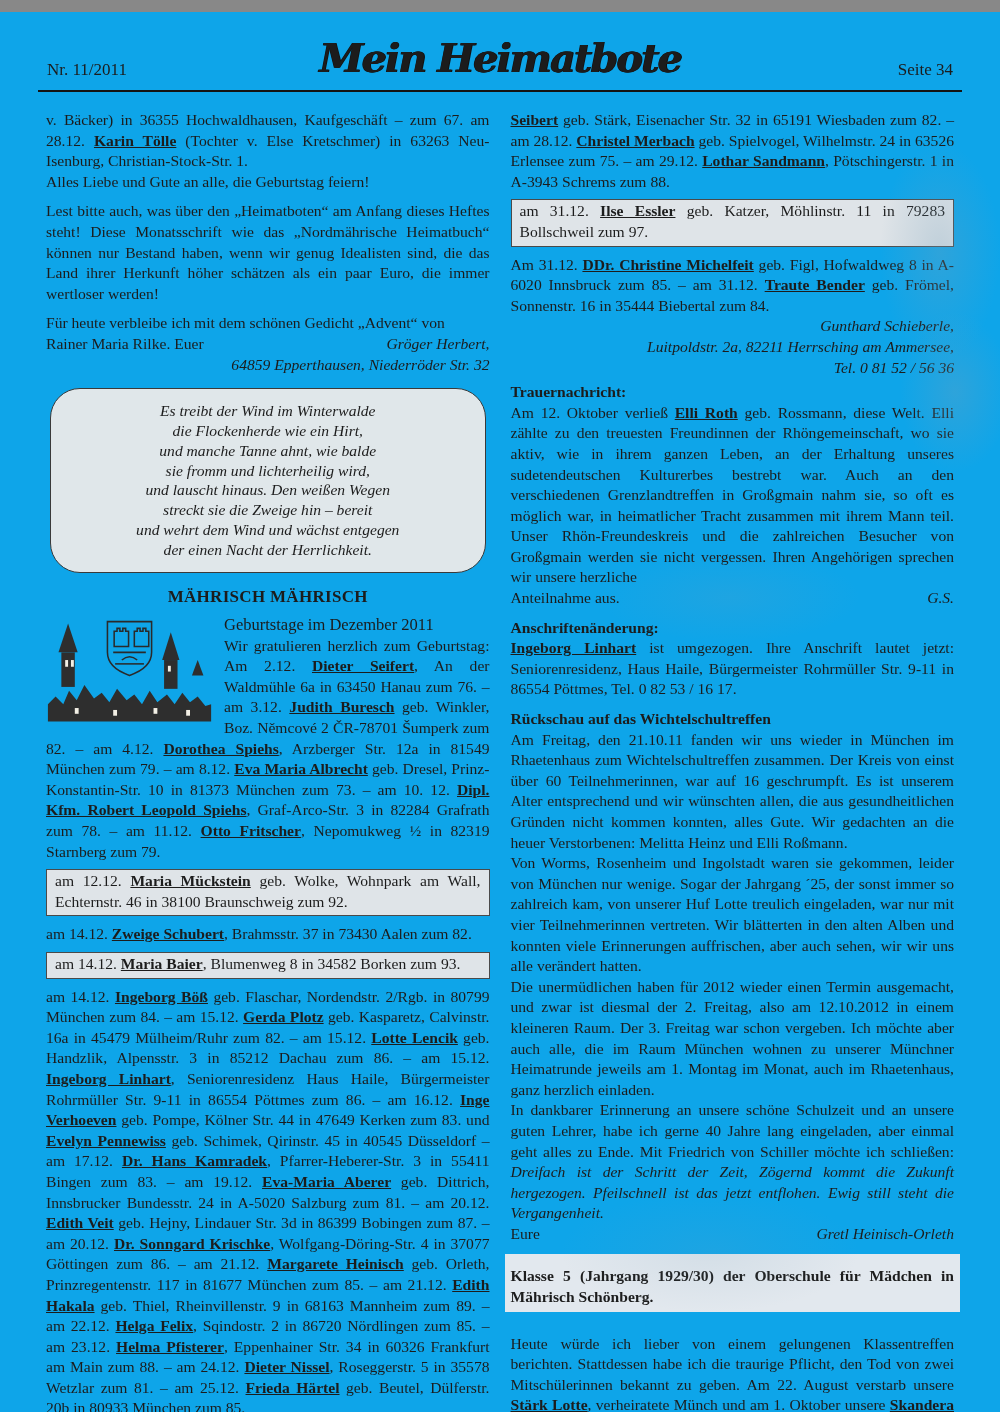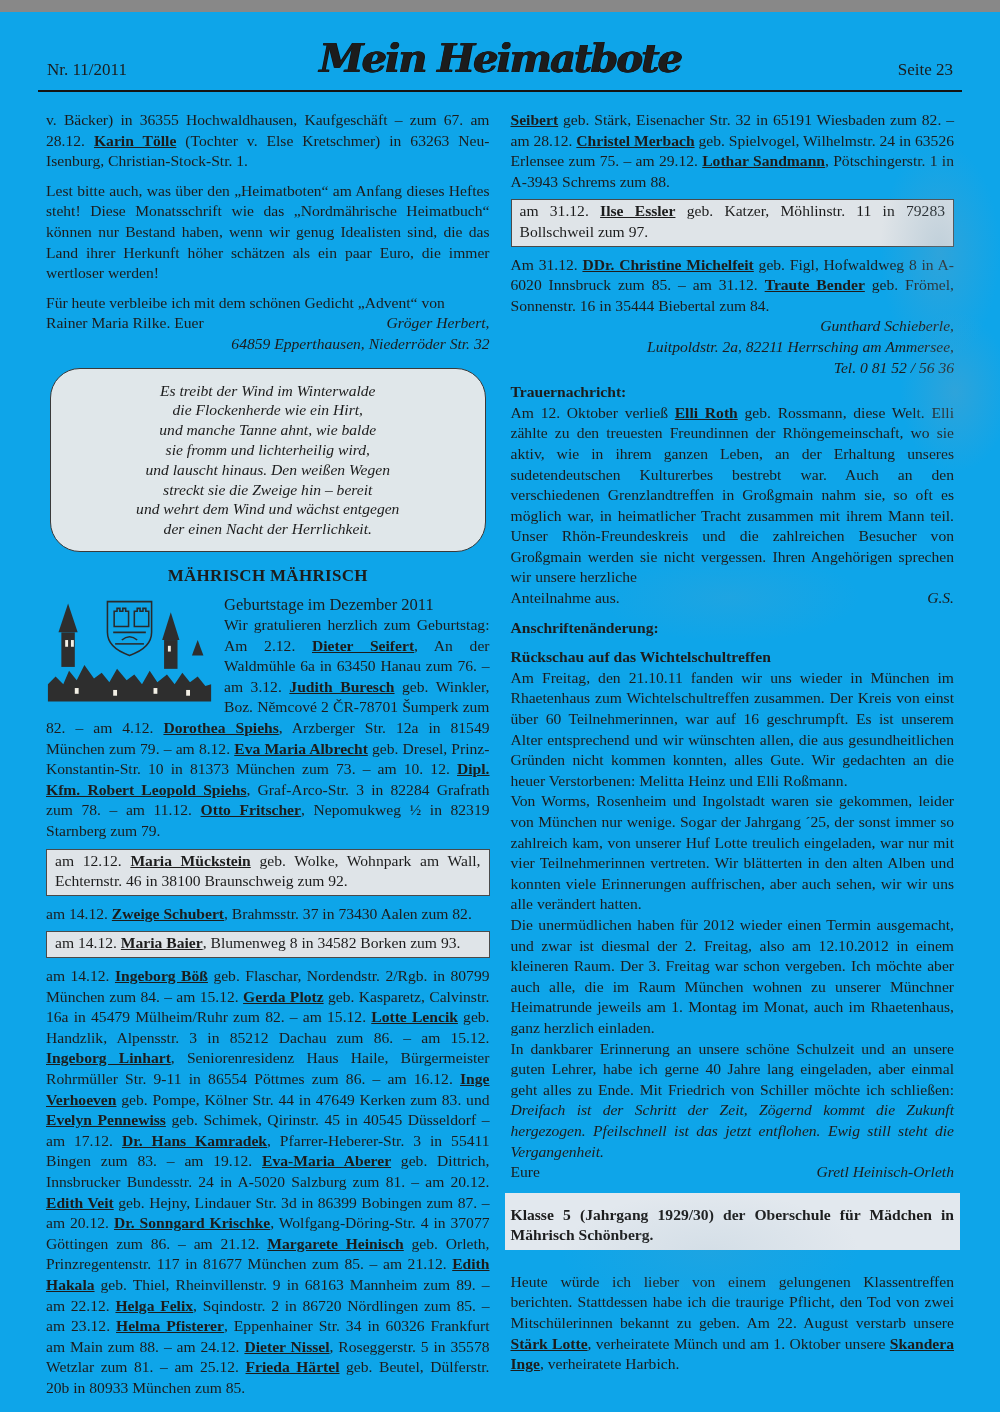--- a/index.html
+++ b/index.html
@@ -77,28 +77,29 @@
 <div class="page">
 
   <div class="smudge" style="left:880px;top:130px;width:120px;height:220px;"></div>
   <div class="smudge" style="left:900px;top:300px;width:110px;height:160px;"></div>
   <div class="smudge" style="left:600px;top:540px;width:260px;height:90px;opacity:.5;"></div>
   <div class="smudge" style="left:560px;top:1180px;width:300px;height:120px;opacity:.45;"></div>
 
   <div class="header">
     <div class="issue-no">Nr. 11/2011</div>
     <div class="masthead">Mein Heimatbote</div>
-    <div class="page-no">Seite 23</div>
+    <div class="page-no">Seite 34</div>
   </div>
   <hr class="rule">
 
   <div class="cols">
 
     <div class="col">
       <p>v. Bäcker) in 36355 Hochwaldhausen, Kaufgeschäft – zum 67. am 28.12. <b>Karin Tölle</b> (Tochter v. Else Kretschmer) in 63263 Neu-Isenburg, Christian-Stock-Str. 1.</p>
+      <p>Alles Liebe und Gute an alle, die Geburtstag feiern!</p>
       <div class="gap"></div>
       <p>Lest bitte auch, was über den „Heimatboten“ am Anfang dieses Heftes steht! Diese Monatsschrift wie das „Nordmährische Heimatbuch“ können nur Bestand haben, wenn wir genug Idealisten sind, die das Land ihrer Herkunft höher schätzen als ein paar Euro, die immer wertloser werden!</p>
       <div class="gap"></div>
       <p>Für heute verbleibe ich mit dem schönen Gedicht „Advent“ von</p>
       <div class="line-split">
         <span>Rainer Maria Rilke. Euer</span>
         <span style="font-style:italic">Gröger Herbert,</span>
       </div>
       <div class="right-it">64859 Epperthausen, Niederröder Str. 32</div>
 
@@ -164,20 +165,21 @@
       <div class="right-it">Tel. 0 81 52 / 56 36</div>
 
       <div class="subhead" style="margin-top:4px">Trauernachricht:</div>
       <p>Am 12. Oktober verließ <b>Elli Roth</b> geb. Rossmann, diese Welt. Elli zählte zu den treuesten Freundinnen der Rhöngemeinschaft, wo sie aktiv, wie in ihrem ganzen Leben, an der Erhaltung unseres sudetendeutschen Kulturerbes bestrebt war. Auch an den verschiedenen Grenzlandtreffen in Großgmain nahm sie, so oft es möglich war, in heimatlicher Tracht zusammen mit ihrem Mann teil. Unser Rhön-Freundeskreis und die zahlreichen Besucher von Großgmain werden sie nicht vergessen. Ihren Angehörigen sprechen wir unsere herzliche</p>
       <div class="line-split">
         <span>Anteilnahme aus.</span>
         <span style="font-style:italic">G.S.</span>
       </div>
 
       <div class="subhead">Anschriftenänderung:</div>
+      <p><b>Ingeborg Linhart</b> ist umgezogen. Ihre Anschrift lautet jetzt: Seniorenresidenz, Haus Haile, Bürgermeister Rohrmüller Str. 9-11 in 86554 Pöttmes, Tel. 0 82 53 / 16 17.</p>
 
       <div class="subhead">Rückschau auf das Wichtelschultreffen</div>
       <p>Am Freitag, den 21.10.11 fanden wir uns wieder in München im Rhaetenhaus zum Wichtelschultreffen zusammen. Der Kreis von einst über 60 Teilnehmerinnen, war auf 16 geschrumpft. Es ist unserem Alter entsprechend und wir wünschten allen, die aus gesundheitlichen Gründen nicht kommen konnten, alles Gute. Wir gedachten an die heuer Verstorbenen: Melitta Heinz und Elli Roßmann.</p>
       <p>Von Worms, Rosenheim und Ingolstadt waren sie gekommen, leider von München nur wenige. Sogar der Jahrgang ´25, der sonst immer so zahlreich kam, von unserer Huf Lotte treulich eingeladen, war nur mit vier Teilnehmerinnen vertreten. Wir blätterten in den alten Alben und konnten viele Erinnerungen auffrischen, aber auch sehen, wir wir uns alle verändert hatten.</p>
       <p>Die unermüdlichen haben für 2012 wieder einen Termin ausgemacht, und zwar ist diesmal der 2. Freitag, also am 12.10.2012 in einem kleineren Raum. Der 3. Freitag war schon vergeben. Ich möchte aber auch alle, die im Raum München wohnen zu unserer Münchner Heimatrunde jeweils am 1. Montag im Monat, auch im Rhaetenhaus, ganz herzlich einladen.</p>
       <p>In dankbarer Erinnerung an unsere schöne Schulzeit und an unsere guten Lehrer, habe ich gerne 40 Jahre lang eingeladen, aber einmal geht alles zu Ende. Mit Friedrich von Schiller möchte ich schließen: <i>Dreifach ist der Schritt der Zeit, Zögernd kommt die Zukunft hergezogen. Pfeilschnell ist das jetzt entflohen. Ewig still steht die Vergangenheit.</i></p>
       <div class="line-split">
         <span>Eure</span>
         <span style="font-style:italic">Gretl Heinisch-Orleth</span>
       </div>

